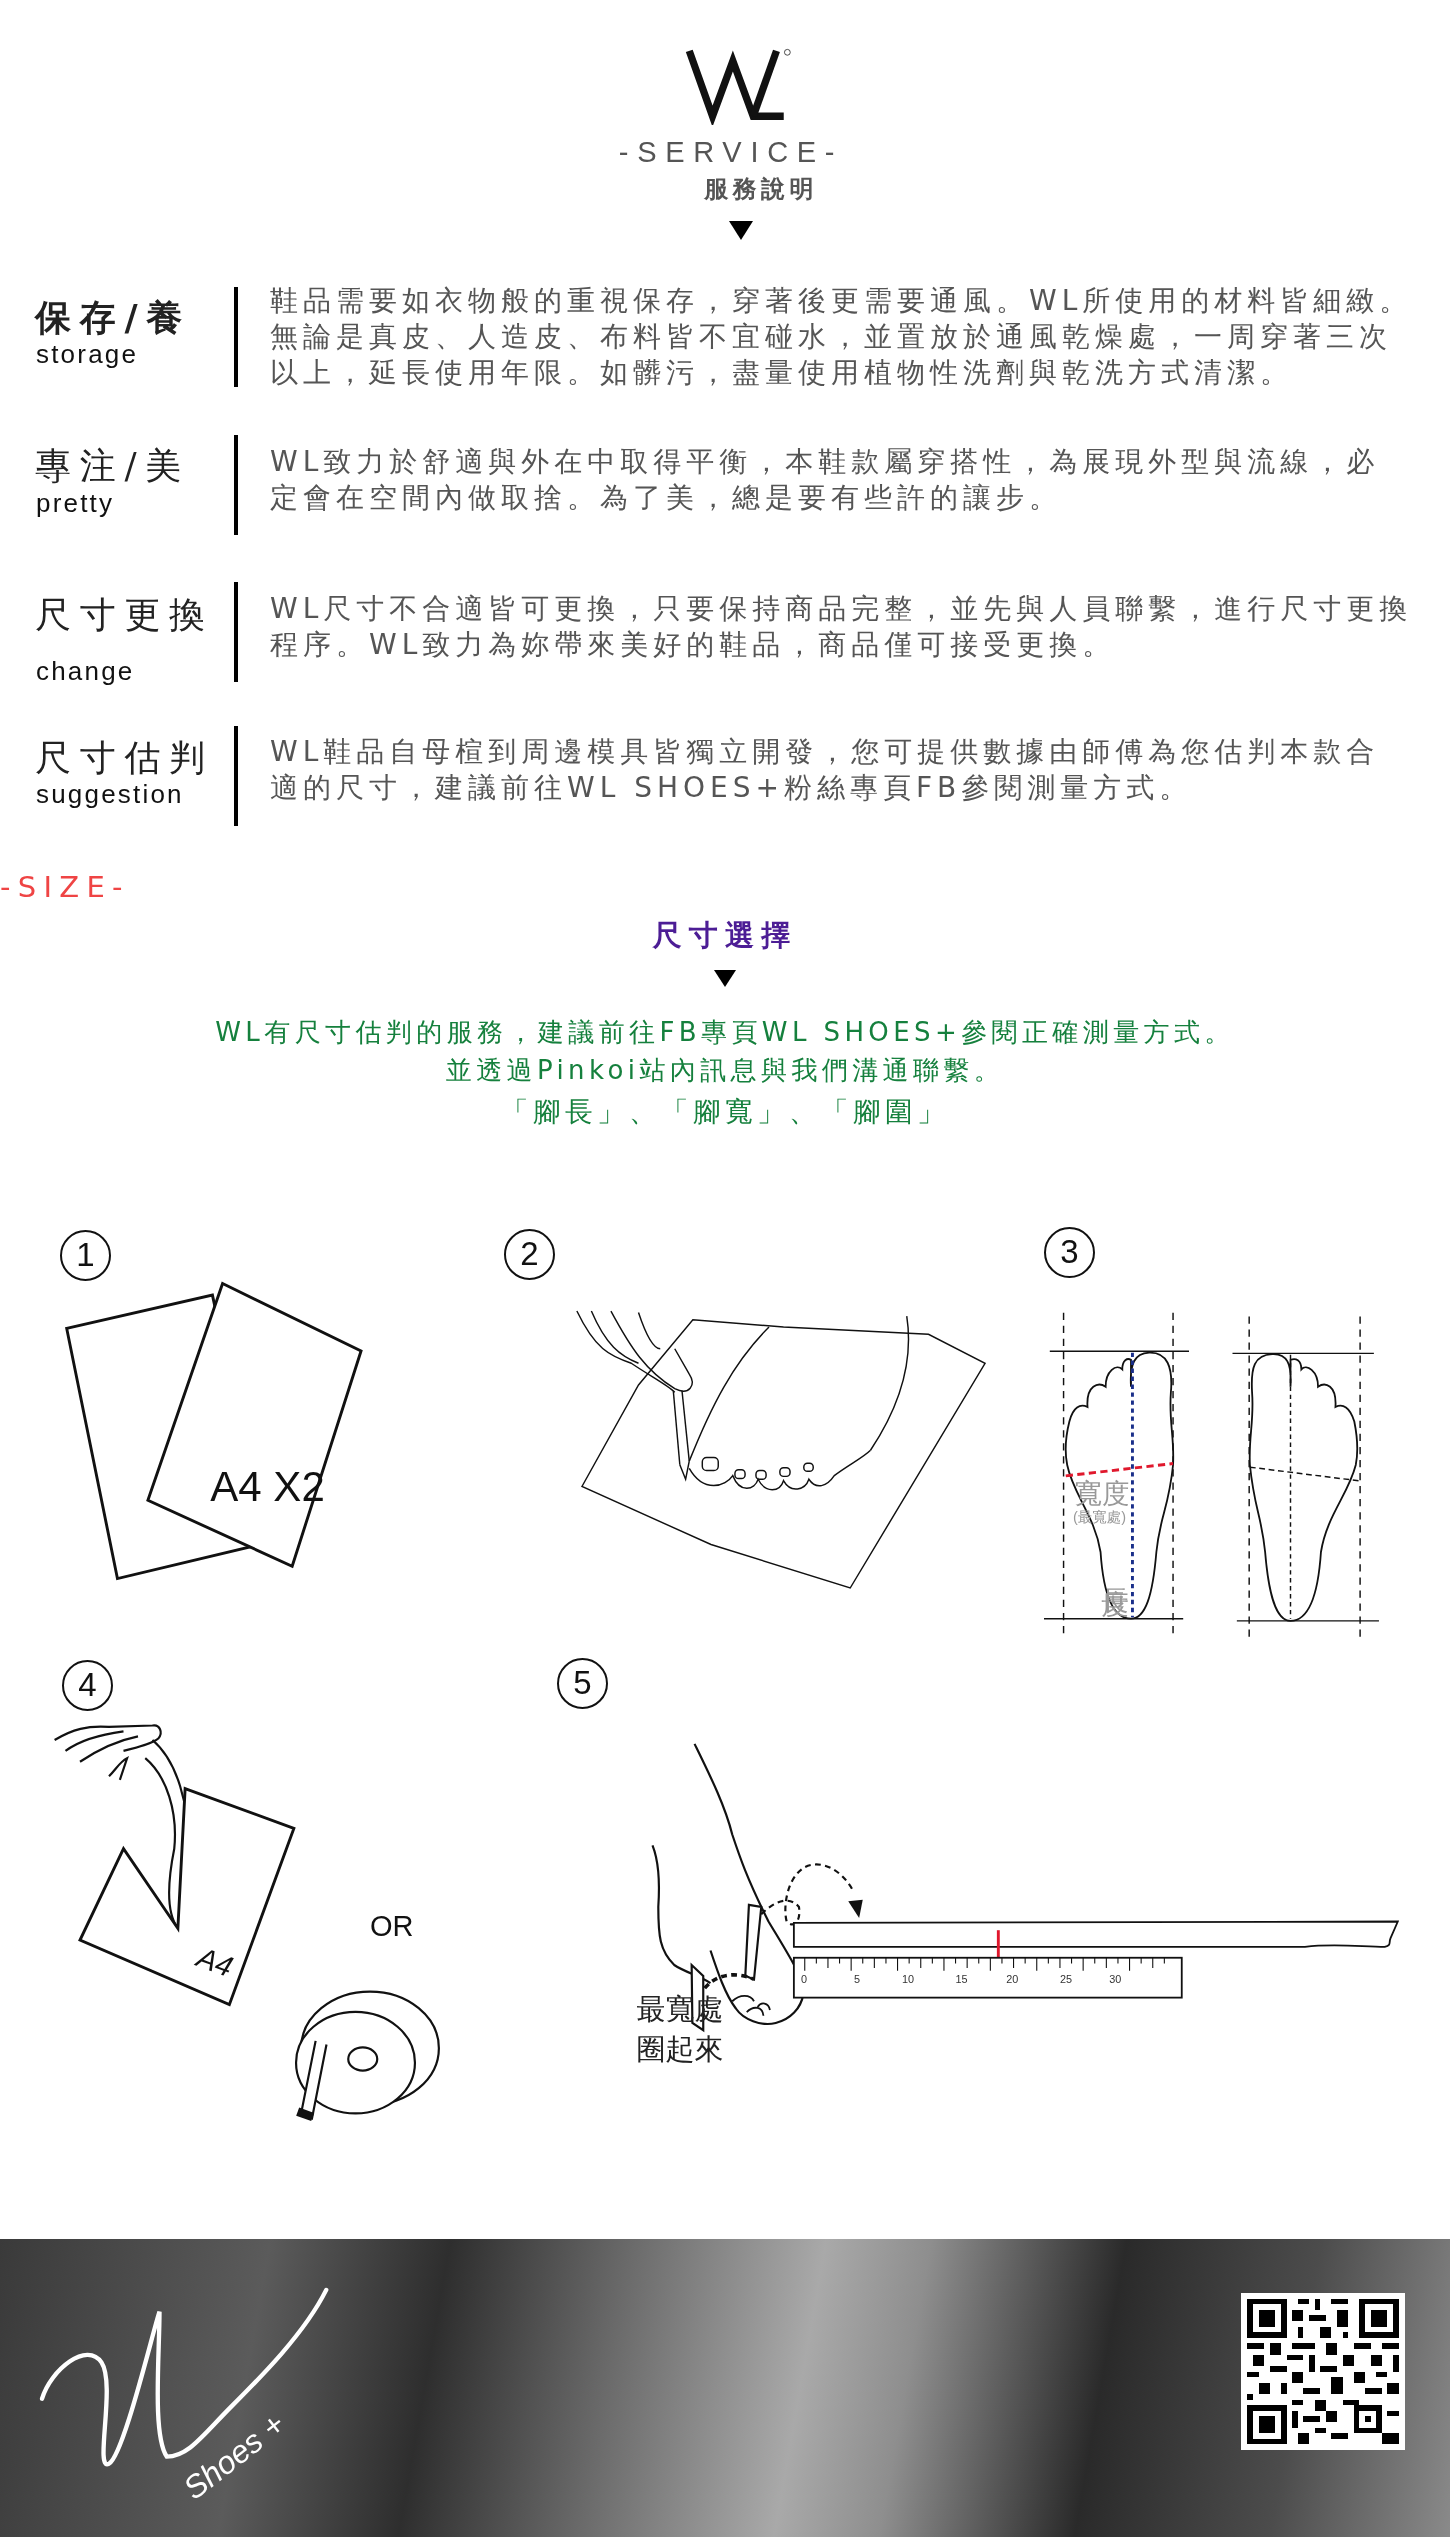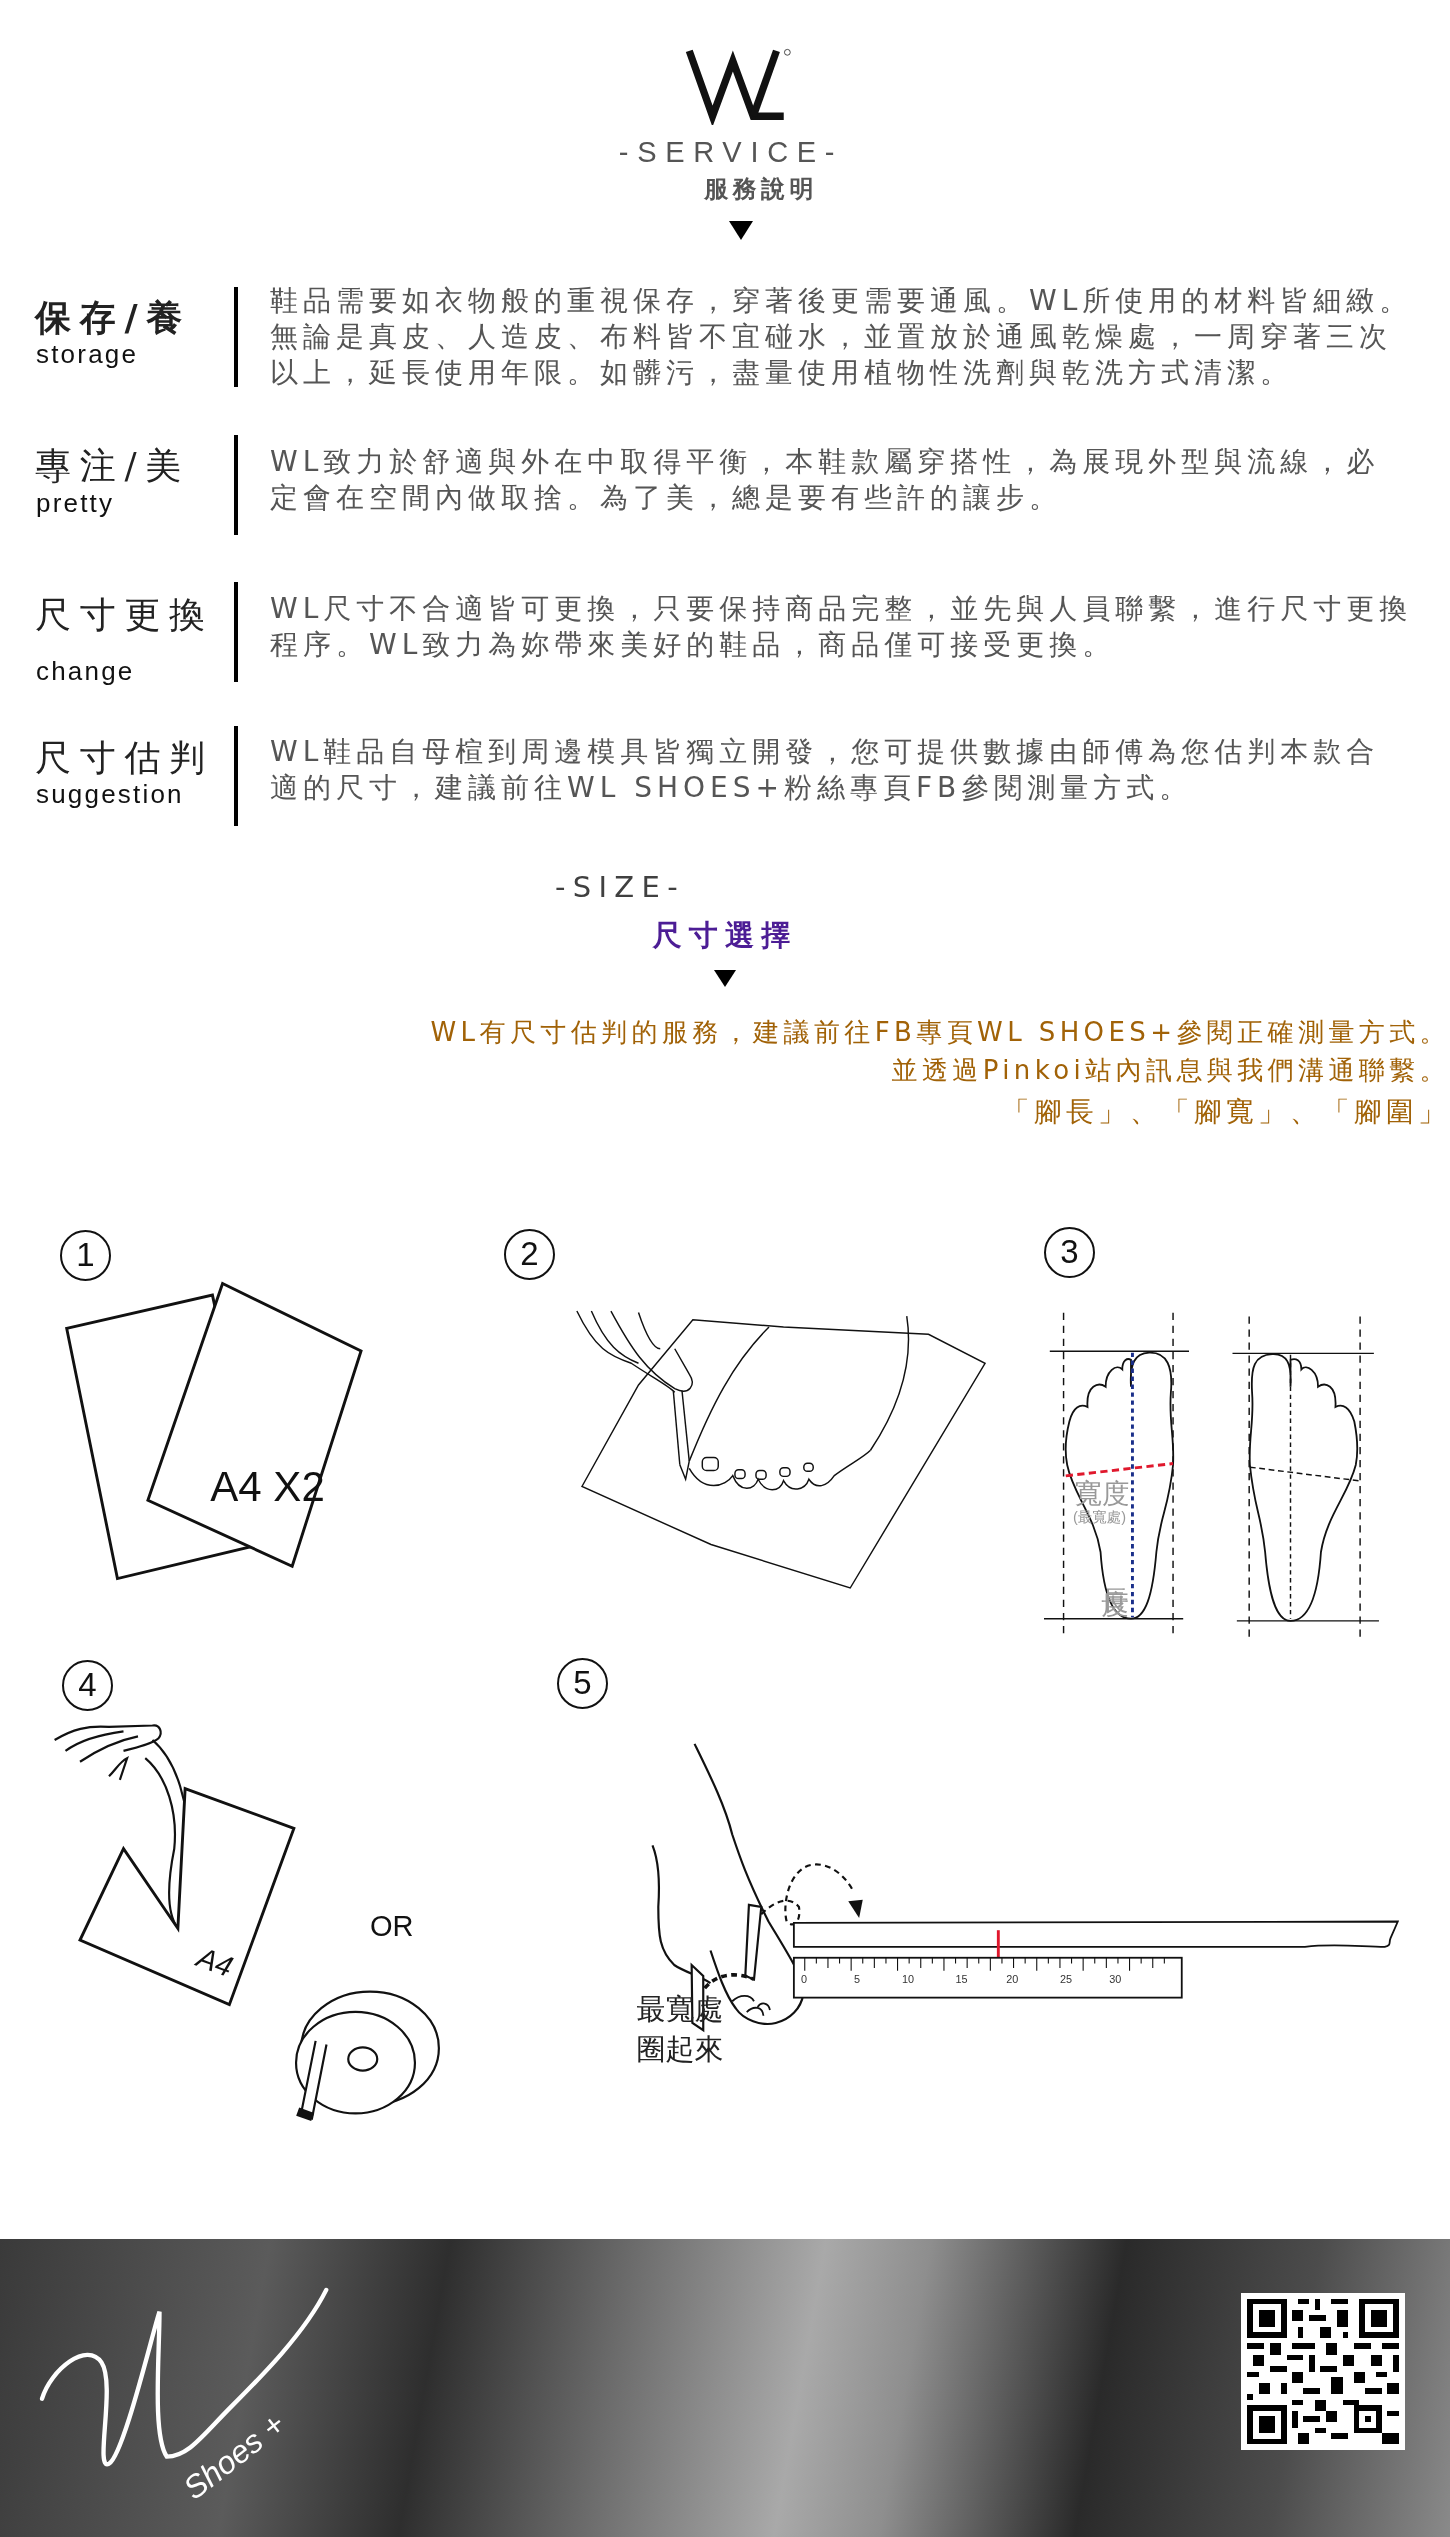--- a/index.html
+++ b/index.html
@@ -9,23 +9,23 @@
   .logo{left:682px;top:45px;width:109px;height:80px;}
   .svc-title{left:0;width:1450px;top:136px;text-align:center;font-size:29px;letter-spacing:8.7px;color:#555;font-family:"Liberation Sans",sans-serif;margin-left:6px;}
   .svc-sub{left:0;width:1450px;top:173px;text-align:center;font-size:24px;font-weight:bold;letter-spacing:4.4px;color:#555;padding-left:36px;}
   .tri{width:0;height:0;border-left:12.3px solid transparent;border-right:12.3px solid transparent;border-top:19px solid #000;}
   
   .row-head-zh{left:35px;font-size:36px;letter-spacing:8.7px;color:#222;font-family:"DejaVu Serif",serif;font-weight:normal;}
   .row-head-en{left:36px;font-size:26px;letter-spacing:2.2px;color:#111;font-family:"Liberation Sans",sans-serif;}
   .row-bar{left:234px;width:3.6px;background:#000;}
   .row-body{left:270px;width:1160px;font-size:28px;line-height:36px;letter-spacing:5px;color:#555;white-space:pre-line;}
   
-  .size-title{left:0;width:1240px;top:870px;text-align:center;font-size:29px;letter-spacing:7.3px;color:#404040;}
+  .size-title{left:0;width:1240px;top:870px;font-size:29px;letter-spacing:7.3px;color:#ef4444;}
   .size-sub{left:0;width:1450px;top:916px;text-align:center;font-size:29px;font-weight:bold;letter-spacing:7.3px;color:#4c1d95;}
-  .size-line{left:0;width:1450px;text-align:right;font-size:26px;letter-spacing:4.4px;color:#a16207;}
+  .size-line{left:0;width:1450px;text-align:center;font-size:26px;letter-spacing:4.4px;color:#15803d;}
   
   .num{width:51px;height:51px;border:2.2px solid #111;border-radius:50%;box-sizing:border-box;text-align:center;line-height:45px;font-size:33px;color:#111;font-family:"Liberation Sans",sans-serif;}
   svg text{font-family:"Liberation Sans",sans-serif;}
   
   .footer{left:0;top:2239px;width:1450px;height:299px;background:linear-gradient(100deg,#3a3a3a 0%,#5b5b5b 18%,#2e2e2e 30%,#6a6a6a 42%,#a9a9a9 55%,#8e8e8e 62%,#2a2a2a 75%,#4c4c4c 88%,#8a8a8a 100%);overflow:hidden;}
   .qr{left:1241px;top:2293px;width:164px;height:157px;background:#fff;}
 </style>
 </head>
 <body>
 

